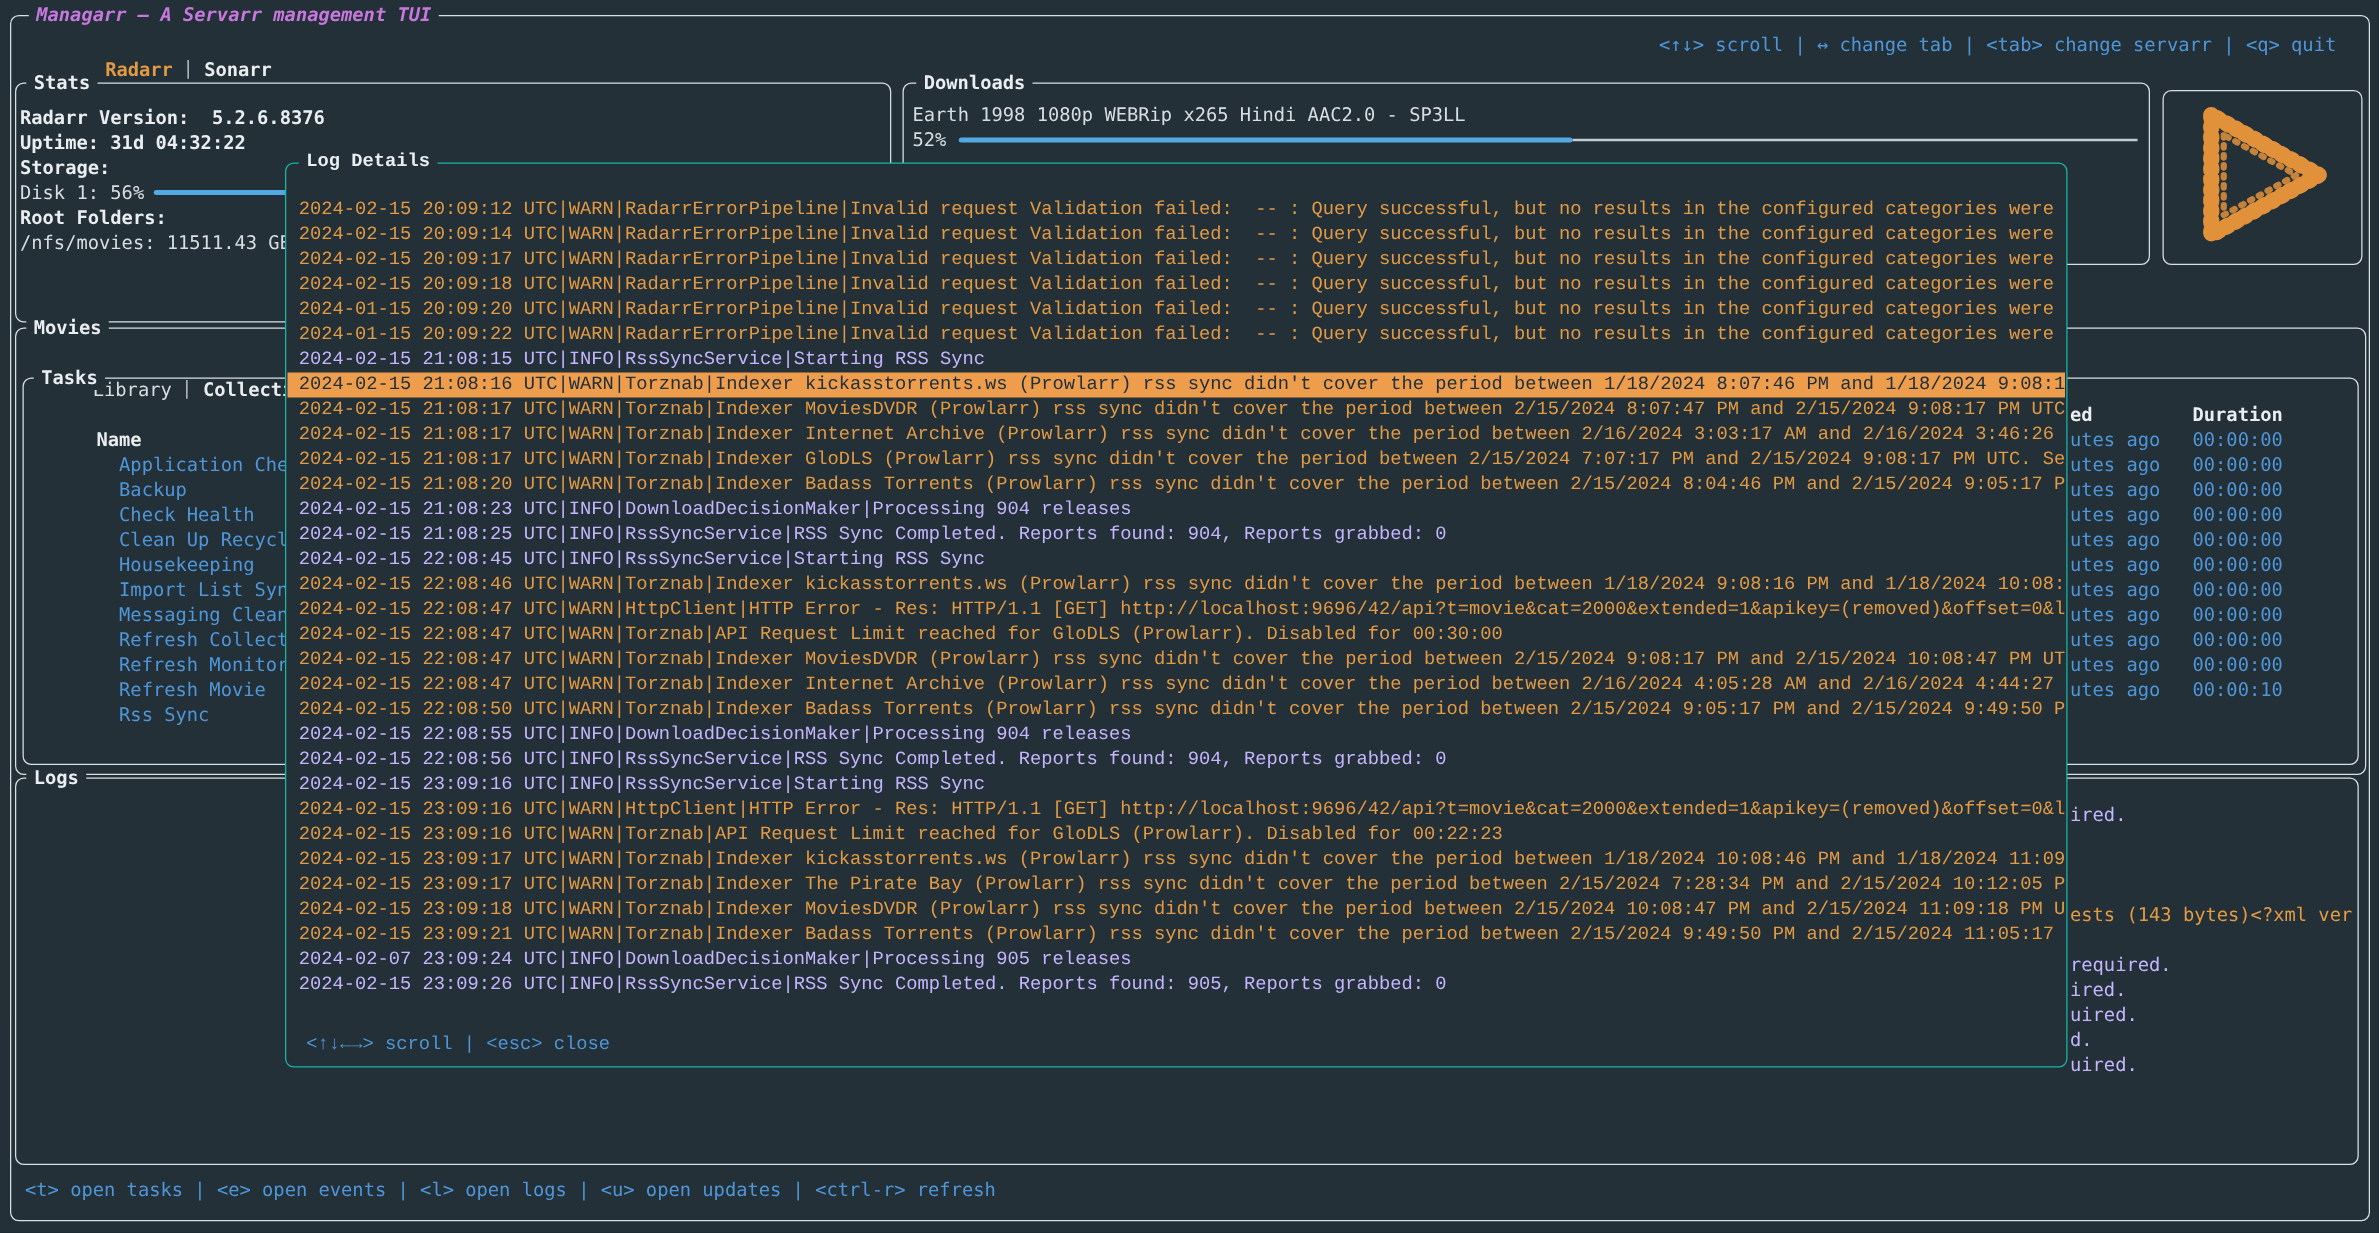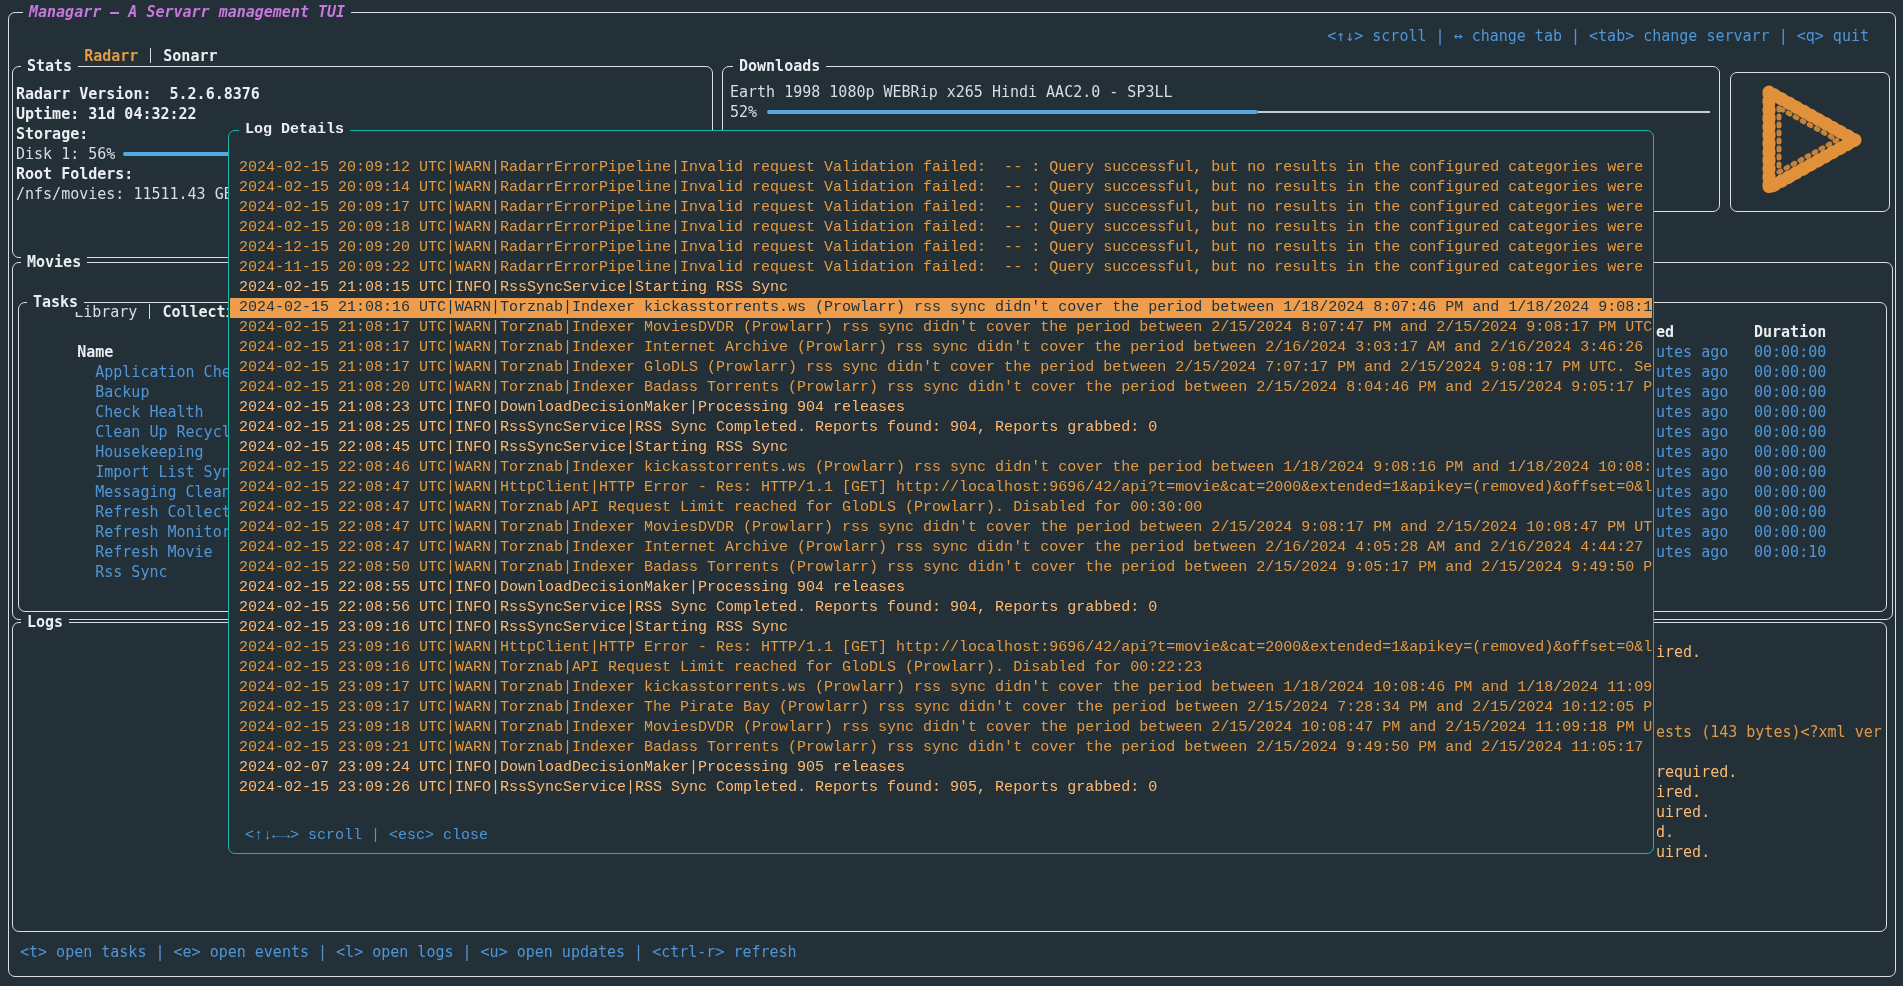--- a/index.html
+++ b/index.html
@@ -5,21 +5,21 @@
   html,body{margin:0;padding:0;background:#1b262d;}
   .screen{position:relative;width:1903px;height:986px;background:#233038;overflow:hidden;
     font-family:"DejaVu Sans Mono",monospace;font-size:15px;line-height:20px;color:#d8dde1;}
   .abs{position:absolute;white-space:pre;}
   .panel{position:absolute;border:1px solid #d9e0e4;border-radius:7px;background:transparent;}
   .ptitle{position:absolute;top:-11px;background:#233038;padding:0 6px;font-weight:bold;color:#eaeef0;white-space:pre;}
   .bold{font-weight:bold;}
   .white{color:#d8dde1;}
   .bwhite{color:#eaeef0;font-weight:bold;}
   .warn{color:#e29a44;}
-  .info{color:#fdba74;}
+  .info{color:#c4b5fd;}
   .blue{color:#4f96d8;}
   .magenta{color:#c678dd;font-style:italic;font-weight:bold;}
   .orange{color:#e29a44;}
   .vsep{display:inline-block;width:1px;height:15px;background:#d8dde1;margin:0 12px;vertical-align:-2px;}
   
   .srow{position:absolute;left:3px;white-space:pre;}
   .gaugeline{position:absolute;height:4px;border-radius:2px;background:#55a9e2;}
   .gaugetrack{position:absolute;height:2px;background:#c3ccd1;}
   
   .trow{position:relative;height:20px;white-space:pre;color:#4f96d8;padding-left:4px;}
@@ -215,22 +215,22 @@
   </div>
 
   <div class="modal">
     <span class="ptitle" style="left:10px;">Log Details</span>
     <div class="mlines">
 
     <div class="mline warn">2024-02-15 20:09:12 UTC|WARN|RadarrErrorPipeline|Invalid request Validation failed:  -- : Query successful, but no results in the configured categories were</div>
         <div class="mline warn">2024-02-15 20:09:14 UTC|WARN|RadarrErrorPipeline|Invalid request Validation failed:  -- : Query successful, but no results in the configured categories were</div>
         <div class="mline warn">2024-02-15 20:09:17 UTC|WARN|RadarrErrorPipeline|Invalid request Validation failed:  -- : Query successful, but no results in the configured categories were</div>
         <div class="mline warn">2024-02-15 20:09:18 UTC|WARN|RadarrErrorPipeline|Invalid request Validation failed:  -- : Query successful, but no results in the configured categories were</div>
-        <div class="mline warn">2024-12-15 20:09:20 UTC|WARN|RadarrErrorPipeline|Invalid request Validation failed:  -- : Query successful, but no results in the configured categories were</div>
-        <div class="mline warn">2024-11-15 20:09:22 UTC|WARN|RadarrErrorPipeline|Invalid request Validation failed:  -- : Query successful, but no results in the configured categories were</div>
+        <div class="mline warn">2024-01-15 20:09:20 UTC|WARN|RadarrErrorPipeline|Invalid request Validation failed:  -- : Query successful, but no results in the configured categories were</div>
+        <div class="mline warn">2024-01-15 20:09:22 UTC|WARN|RadarrErrorPipeline|Invalid request Validation failed:  -- : Query successful, but no results in the configured categories were</div>
         <div class="mline info">2024-02-15 21:08:15 UTC|INFO|RssSyncService|Starting RSS Sync</div>
         <div class="mline warn selected">2024-02-15 21:08:16 UTC|WARN|Torznab|Indexer kickasstorrents.ws (Prowlarr) rss sync didn't cover the period between 1/18/2024 8:07:46 PM and 1/18/2024 9:08:1</div>
         <div class="mline warn">2024-02-15 21:08:17 UTC|WARN|Torznab|Indexer MoviesDVDR (Prowlarr) rss sync didn't cover the period between 2/15/2024 8:07:47 PM and 2/15/2024 9:08:17 PM UTC</div>
         <div class="mline warn">2024-02-15 21:08:17 UTC|WARN|Torznab|Indexer Internet Archive (Prowlarr) rss sync didn't cover the period between 2/16/2024 3:03:17 AM and 2/16/2024 3:46:26 </div>
         <div class="mline warn">2024-02-15 21:08:17 UTC|WARN|Torznab|Indexer GloDLS (Prowlarr) rss sync didn't cover the period between 2/15/2024 7:07:17 PM and 2/15/2024 9:08:17 PM UTC. Se</div>
         <div class="mline warn">2024-02-15 21:08:20 UTC|WARN|Torznab|Indexer Badass Torrents (Prowlarr) rss sync didn't cover the period between 2/15/2024 8:04:46 PM and 2/15/2024 9:05:17 P</div>
         <div class="mline info">2024-02-15 21:08:23 UTC|INFO|DownloadDecisionMaker|Processing 904 releases</div>
         <div class="mline info">2024-02-15 21:08:25 UTC|INFO|RssSyncService|RSS Sync Completed. Reports found: 904, Reports grabbed: 0</div>
         <div class="mline info">2024-02-15 22:08:45 UTC|INFO|RssSyncService|Starting RSS Sync</div>
         <div class="mline warn">2024-02-15 22:08:46 UTC|WARN|Torznab|Indexer kickasstorrents.ws (Prowlarr) rss sync didn't cover the period between 1/18/2024 9:08:16 PM and 1/18/2024 10:08:</div>

